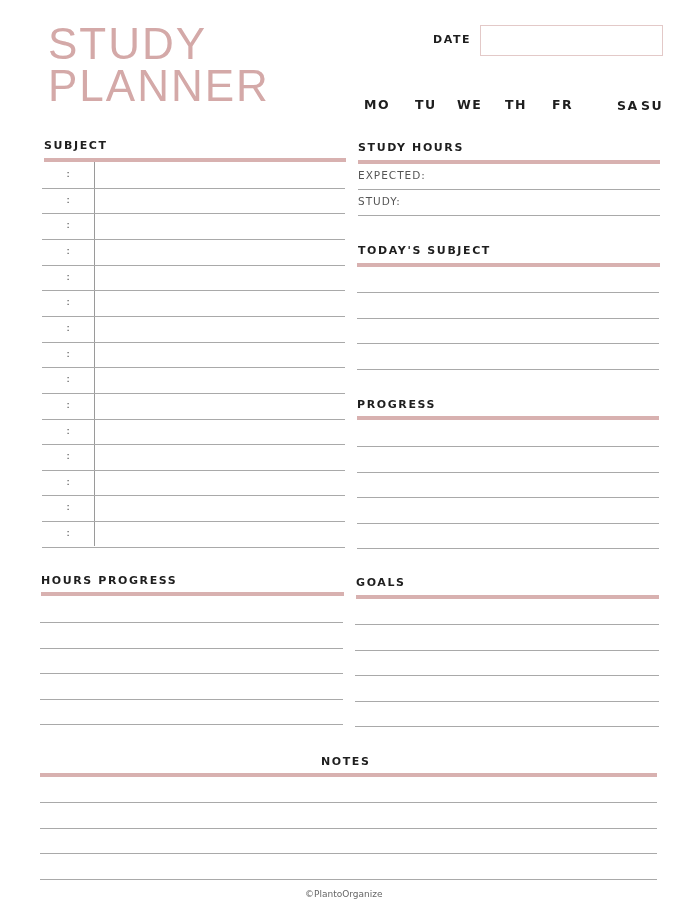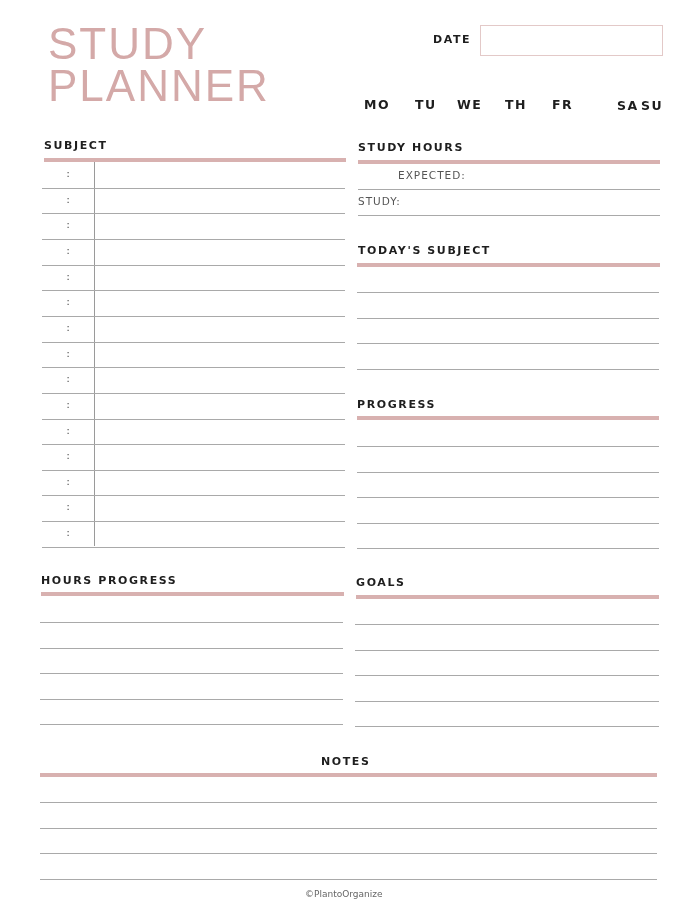--- a/index.html
+++ b/index.html
@@ -64,21 +64,21 @@
     <div class="abs colon" style="left: 42px; top: 474.8px;">:</div>
     <div class="abs line" style="left: 42px; top: 495px; width: 303px;"></div>
     <div class="abs colon" style="left: 42px; top: 500.45px;">:</div>
     <div class="abs line" style="left: 42px; top: 521px; width: 303px;"></div>
     <div class="abs colon" style="left: 42px; top: 526.1px;">:</div>
     <div class="abs line" style="left: 42px; top: 547px; width: 303px;"></div>
   </div>
 
 <div class="abs h" style="left:358px; top:141px;">STUDY HOURS</div>
 <div class="abs bar" style="left:358px; top:160px; width:302px;"></div>
-<div class="abs lbl" style="left:358px; top:169px;margin-left:40px;">EXPECTED:</div>
+<div class="abs lbl" style="left:358px; top:169px;">EXPECTED:</div>
 <div class="abs line" style="left:358px; top:189px; width:302px;"></div>
 <div class="abs lbl" style="left:358px; top:195px;">STUDY:</div>
 <div class="abs line" style="left:358px; top:215px; width:302px;"></div>
 
 <div class="abs h" style="left:358px; top:244px;">TODAY'S SUBJECT</div>
 <div class="abs bar" style="left:357px; top:263px; width:303px;"></div>
 <div id="subject-lines">
     <div class="abs line" style="left: 357px; top: 292px; width: 302px;"></div>
     <div class="abs line" style="left: 357px; top: 317.5px; width: 302px;"></div>
     <div class="abs line" style="left: 357px; top: 343px; width: 302px;"></div>

